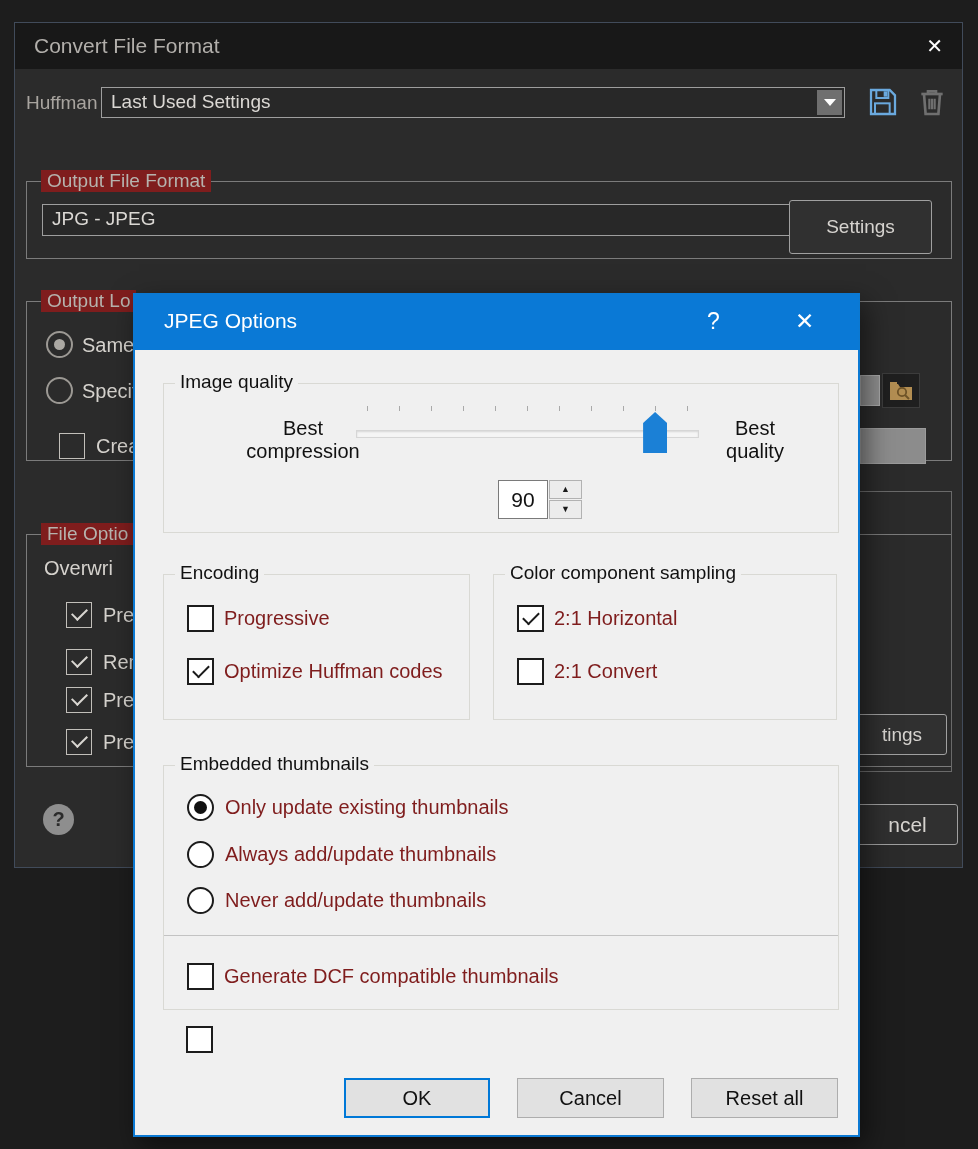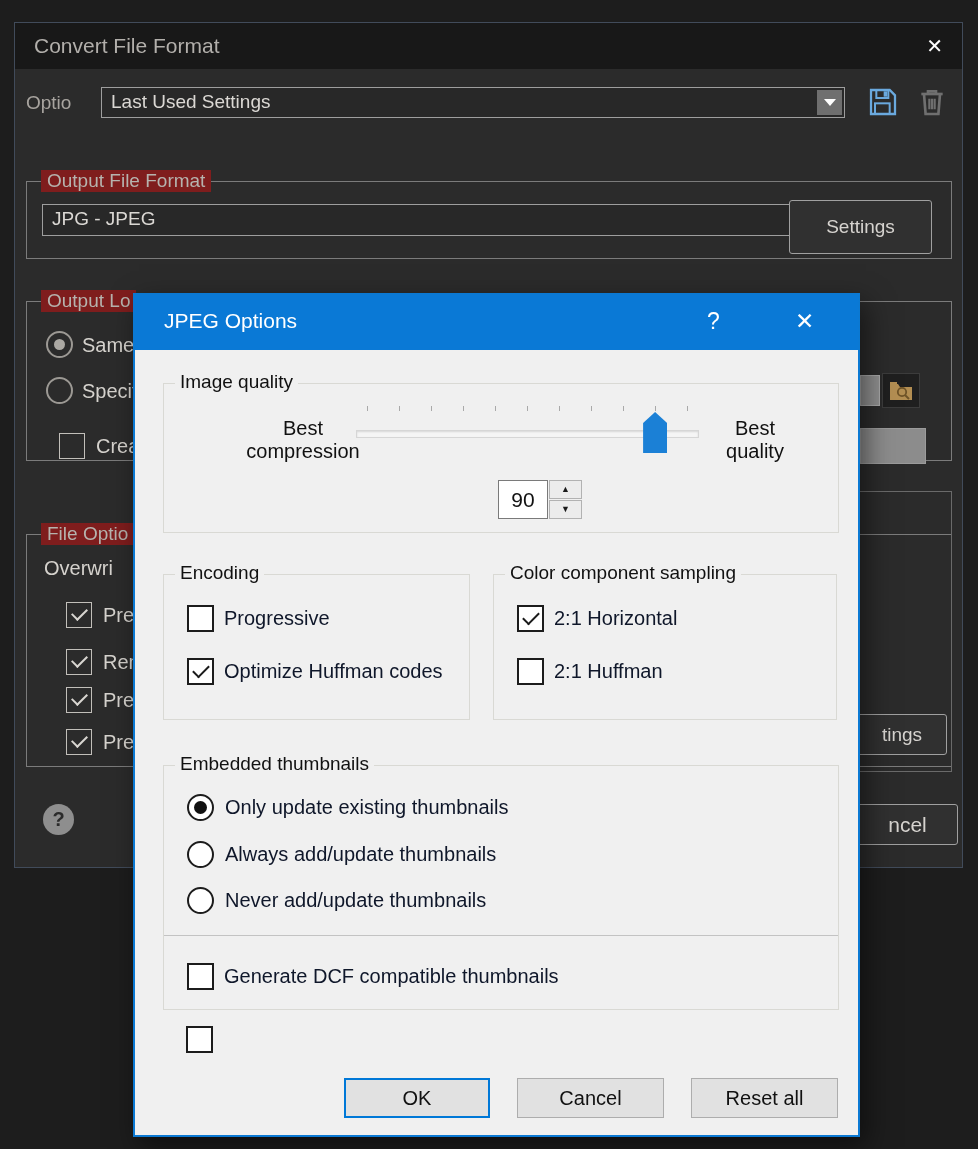--- a/index.html
+++ b/index.html
@@ -126,21 +126,21 @@
 
   .g-enc  { left:28px;  top:279px; width:307px; height:146px; }
   .g-samp { left:358px; top:279px; width:344px; height:146px; }
   .lcheck { position:absolute; width:27px; height:27px; background:#ffffff; border:2px solid #1c1c1c; }
   .lcheck.on::after {
     content:""; position:absolute; left:4px; top:5px; width:14px; height:7px;
     border-left:2px solid #1a1a1a; border-bottom:2px solid #1a1a1a; transform:rotate(-45deg);
   }
   .lradio { position:absolute; width:27px; height:27px; background:#ffffff; border:2px solid #1c1c1c; border-radius:50%; }
   .lradio.on::after { content:""; position:absolute; left:5px; top:5px; width:13px; height:13px; border-radius:50%; background:#111111; }
-  .ltext { position:absolute; color:#0f172a; font-size:20px; white-space:nowrap; }
+  .ltext { position:absolute; color:#7f1d1d; font-size:20px; white-space:nowrap; }
 
   .g-thumb { left:28px; top:470px; width:676px; height:245px; }
   .thumb-sep { position:absolute; left:0; top:169px; width:100%; border-top:1px solid #c3c3c3; }
 
   .jbtn {
     position:absolute; top:783px; height:40px; background:#e1e1e1; border:1px solid #adadad;
     color:#111; font-size:20px; font-family:"Liberation Sans",sans-serif; cursor:pointer;
   }
   .jbtn-ok { left:209px; width:146px; border:2px solid #0078d7; }
   .jbtn-cancel { left:382px; width:147px; }
@@ -150,21 +150,21 @@
 <body>
 
 <div class="stage">
 
   <section class="cdlg">
     <header class="cdlg-title">
       <span class="ttl">Convert File Format</span>
       <span class="cdlg-close">✕</span>
     </header>
 
-    <span class="plabel">Optio</span>
+    <span class="plabel">Huffman</span>
     <div class="dfield preset-field">
       <span class="dfield-text">Last Used Settings</span>
       <span class="darrow">
           <i class="tri"></i>
         </span>
     </div>
 
     <svg class="icon32 save-icon" viewBox="0 0 24 24">
       <path d="M3 3 h14 l4 4 v14 h-18 z" fill="none" stroke="#6aa9de" stroke-width="1.7"></path>
       <rect x="7" y="3" width="9" height="6" fill="none" stroke="#6aa9de" stroke-width="1.5"></rect>
@@ -278,21 +278,21 @@
       <span class="ltext" style="left:60px; top:32px;">Progressive</span>
       <span class="lcheck on" style="left:23px; top:83px;"></span>
       <span class="ltext" style="left:60px; top:85px;">Optimize Huffman codes</span>
     </div>
 
     <div class="lgroup g-samp">
       <span class="glabel-l">Color component sampling</span>
       <span class="lcheck on" style="left:23px; top:30px;"></span>
       <span class="ltext" style="left:60px; top:32px;">2:1 Horizontal</span>
       <span class="lcheck" style="left:23px; top:83px;"></span>
-      <span class="ltext" style="left:60px; top:85px;">2:1 Huffman</span>
+      <span class="ltext" style="left:60px; top:85px;">2:1 Convert</span>
     </div>
 
     <div class="lgroup g-thumb">
       <span class="glabel-l">Embedded thumbnails</span>
       <span class="lradio on" style="left:23px; top:28px;"></span>
       <span class="ltext" style="left:61px; top:30px;">Only update existing thumbnails</span>
       <span class="lradio" style="left:23px; top:75px;"></span>
       <span class="ltext" style="left:61px; top:77px;">Always add/update thumbnails</span>
       <span class="lradio" style="left:23px; top:121px;"></span>
       <span class="ltext" style="left:61px; top:123px;">Never add/update thumbnails</span>

